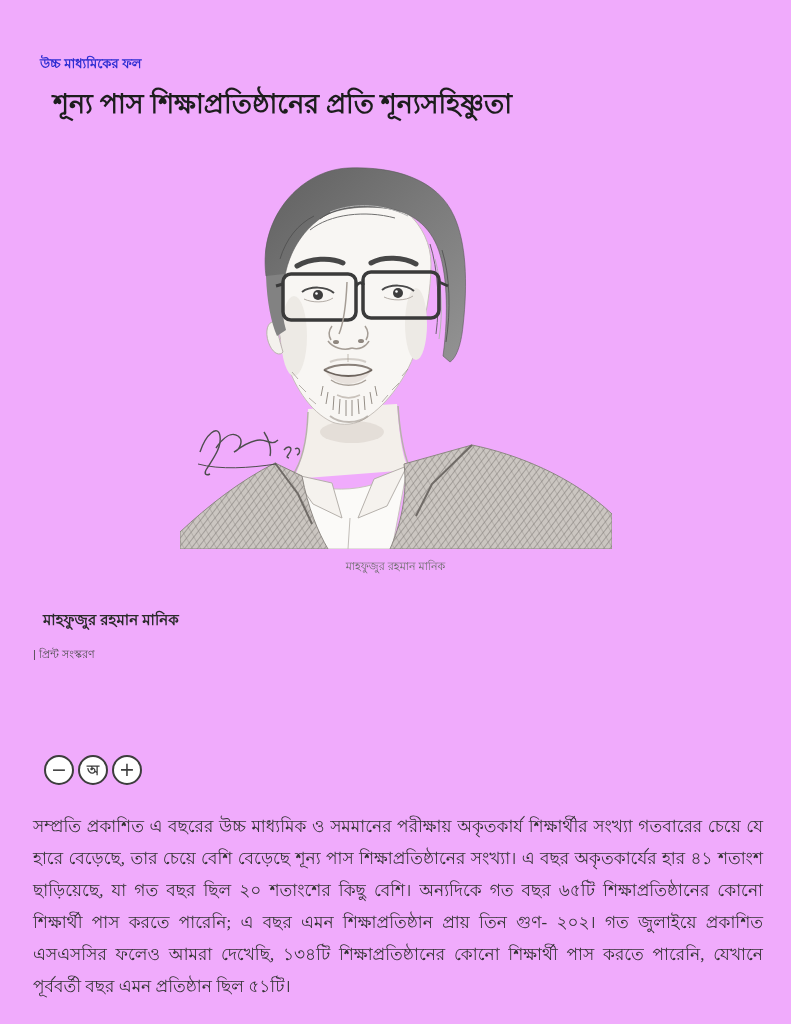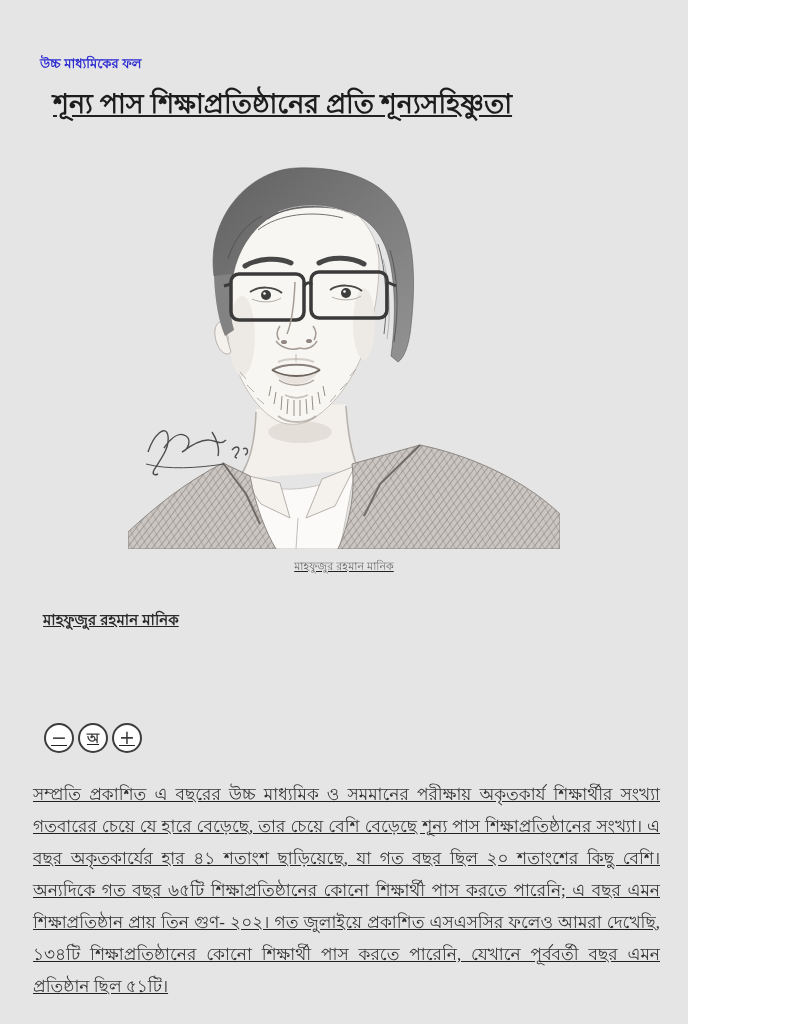--- a/index.html
+++ b/index.html
@@ -1,24 +1,23 @@
 <!DOCTYPE html>
 <html lang="bn"><head>
 <meta charset="utf-8">
 <style>
   * { margin:0; padding:0; box-sizing:border-box; }
   html,body { background:#ffffff; }
   .page {
     position:relative;
-    width:688px; height:1024px;
-    background:#e5e5e5;
+    width:791px; height:1024px;
+    background:#f0abfc;
     font-family:"Liberation Sans","DejaVu Sans",sans-serif;
     color:#222;
     overflow:hidden;
-    text-decoration:underline;
   }
   .category {
     display:inline-block;
     margin:54px 0 0 40px;
     font-size:13px; font-weight:700;
     color:#2d2dd2;
     text-decoration:none;
     cursor:pointer;
   }
   .headline {
@@ -207,20 +206,21 @@
         <path d="M104,286 C108,281 113,283 110,288 C108,292 105,293 109,294"></path>
         <path d="M115,285 C120,282 121,289 117,291"></path>
         <path d="M18,300 C40,306 70,304 96,300" stroke-width="1"></path>
       </g>
     </svg>
     <figcaption class="figure-caption">মাহফুজুর রহমান মানিক</figcaption>
   </figure>
 
   <div class="byline">
     <div class="author">মাহফুজুর রহমান মানিক</div>
+    <div class="print-edition">| প্রিন্ট সংস্করণ</div>
   </div>
 
   <div class="font-controls">
     <button class="circle-btn">
       <span>−</span>
     </button>
     <button class="circle-btn letter">
       <span>অ</span>
     </button>
     <button class="circle-btn">

